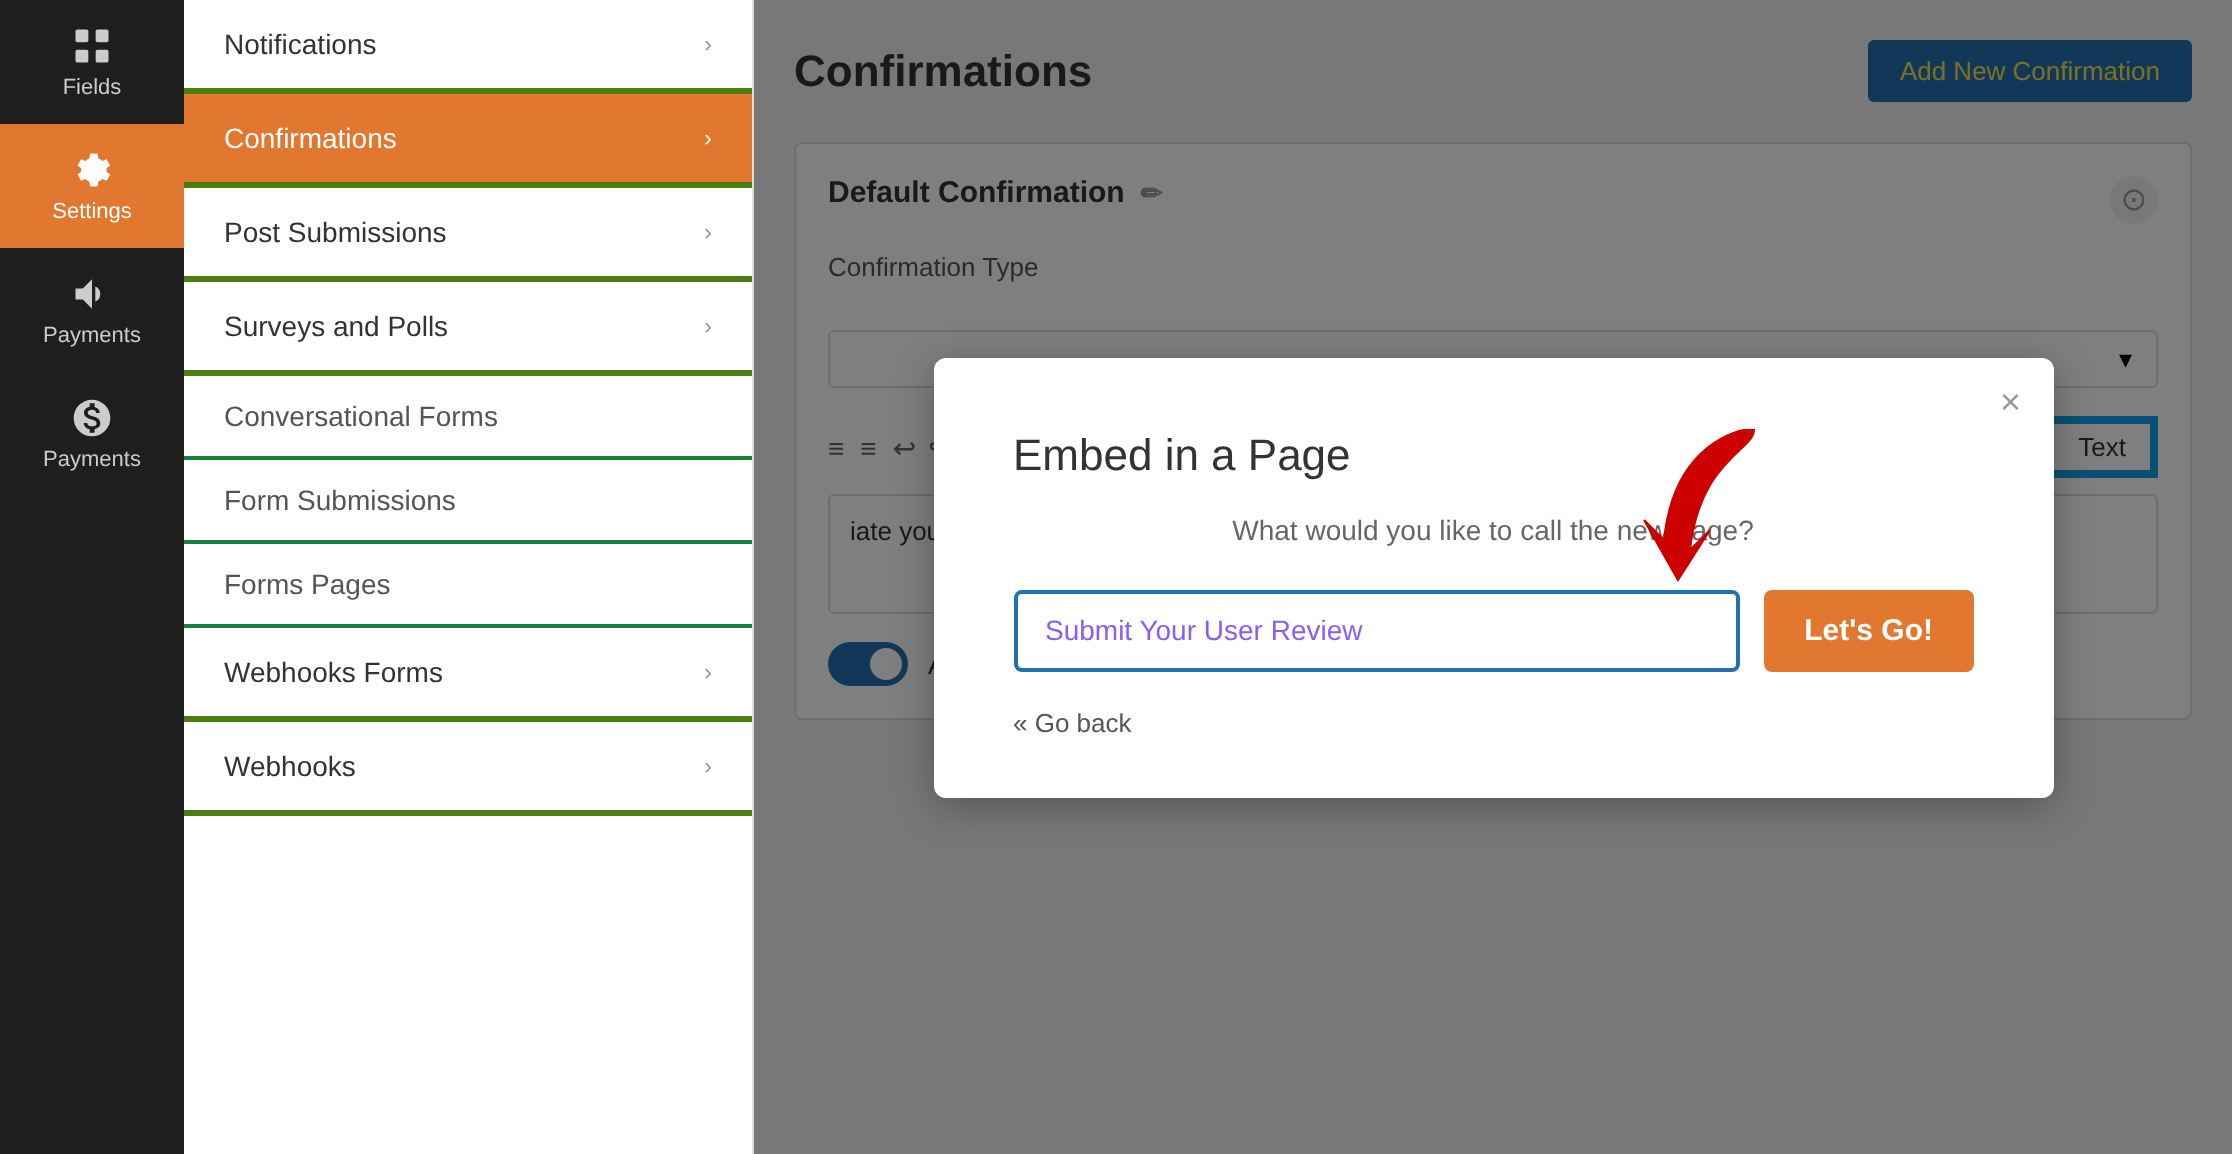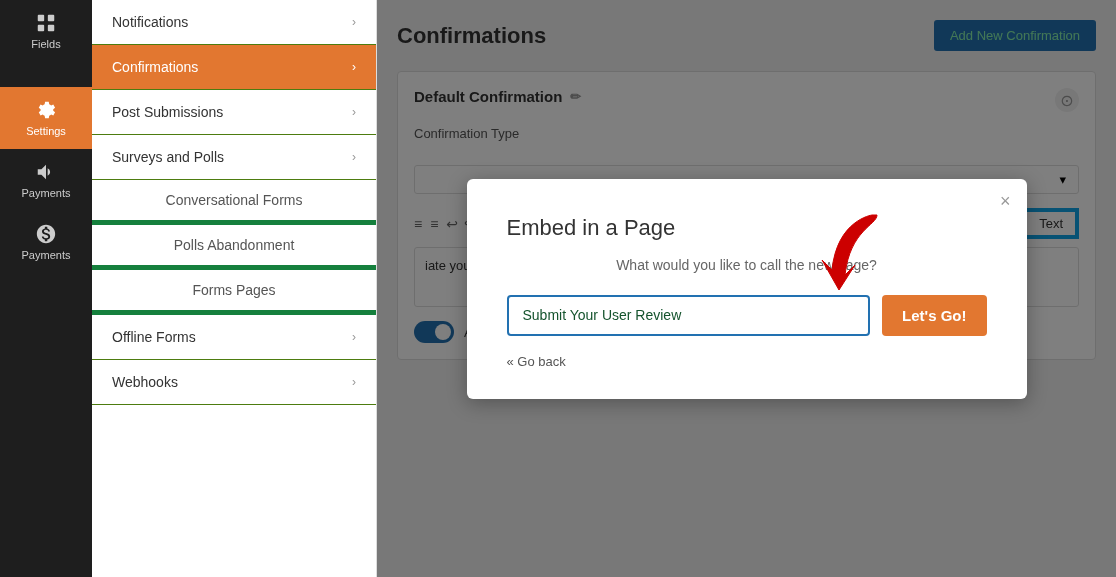--- a/index.html
+++ b/index.html
@@ -22,77 +22,75 @@
       align-items: center;
       padding: 12px 6px;
       color: #ccc;
       cursor: pointer;
       font-size: 11px;
       gap: 4px;
     }
     .sidebar-item.active {
       background: #e27730;
       color: #fff;
-      margin-top: 25px;
     }
     .sidebar-item svg { width: 22px; height: 22px; fill: currentColor; }
 
     
     .middle-nav {
       width: 285px;
       background: #fff;
       border-right: 1px solid #ddd;
       flex-shrink: 0;
       overflow-y: auto;
     }
     .nav-item {
       display: flex;
       align-items: center;
       justify-content: space-between;
       padding: 14px 20px;
       font-size: 14px;
       color: #333;
       cursor: pointer;
-      border-bottom: 1px solid #4d7c0f;
+      border-bottom: 3px solid #4d7c0f;
     }
     .nav-item.active {
       background: #e27730;
       color: #fff;
     }
     .nav-item .chevron { font-size: 12px; color: #999; }
     .nav-item.active .chevron { color: #fff; }
     .nav-item-sub {
       display: flex;
       align-items: center;
       padding: 12px 20px;
       font-size: 14px;
       color: #555;
       cursor: pointer;
-      border-bottom: 5px solid #15803d;
-      justify-content: center;
+      border-bottom: 2px solid #15803d;
     }
 
     
     .main-content {
       flex: 1;
       background: #f0f0f1;
       padding: 20px;
       position: relative;
       overflow: hidden;
     }
     .main-header {
       display: flex;
       align-items: center;
       justify-content: space-between;
       margin-bottom: 20px;
     }
     .main-title { font-size: 22px; font-weight: 600; color: #333; }
     .add-btn {
       background: #2271b1;
-      color: #86efac;
+      color: #fde047;
       border: none;
       padding: 8px 16px;
       border-radius: 3px;
       font-size: 13px;
       cursor: pointer;
     }
     .confirmation-box {
       background: #fff;
       border: 1px solid #ddd;
       border-radius: 4px;
@@ -217,21 +215,21 @@
       display: flex;
       gap: 12px;
       margin-bottom: 18px;
     }
     .modal-input {
       flex: 1;
       border: 2px solid #2271b1;
       border-radius: 4px;
       padding: 10px 14px;
       font-size: 14px;
-      color: #14532d;
+      color: #8b5cf6;
       outline: none;
     }
     .modal-submit {
       background: #e27730;
       color: #fff;
       border: none;
       border-radius: 4px;
       padding: 12px 20px;
       font-size: 15px;
       font-weight: 600;
@@ -294,27 +292,27 @@
     <span class="chevron">›</span>
   </div>
   <div class="nav-item">
     <span>Surveys and Polls</span>
     <span class="chevron">›</span>
   </div>
   <div class="nav-item-sub">
     <span>Conversational Forms</span>
   </div>
   <div class="nav-item-sub">
-    <span>Polls Abandonment</span>
+    <span>Form Submissions</span>
   </div>
   <div class="nav-item-sub">
     <span>Forms Pages</span>
   </div>
   <div class="nav-item">
-    <span>Offline Forms</span>
+    <span>Webhooks Forms</span>
     <span class="chevron">›</span>
   </div>
   <div class="nav-item">
     <span>Webhooks</span>
     <span class="chevron">›</span>
   </div>
 </div>
 
 <div class="main-content">
   <div class="main-header">

